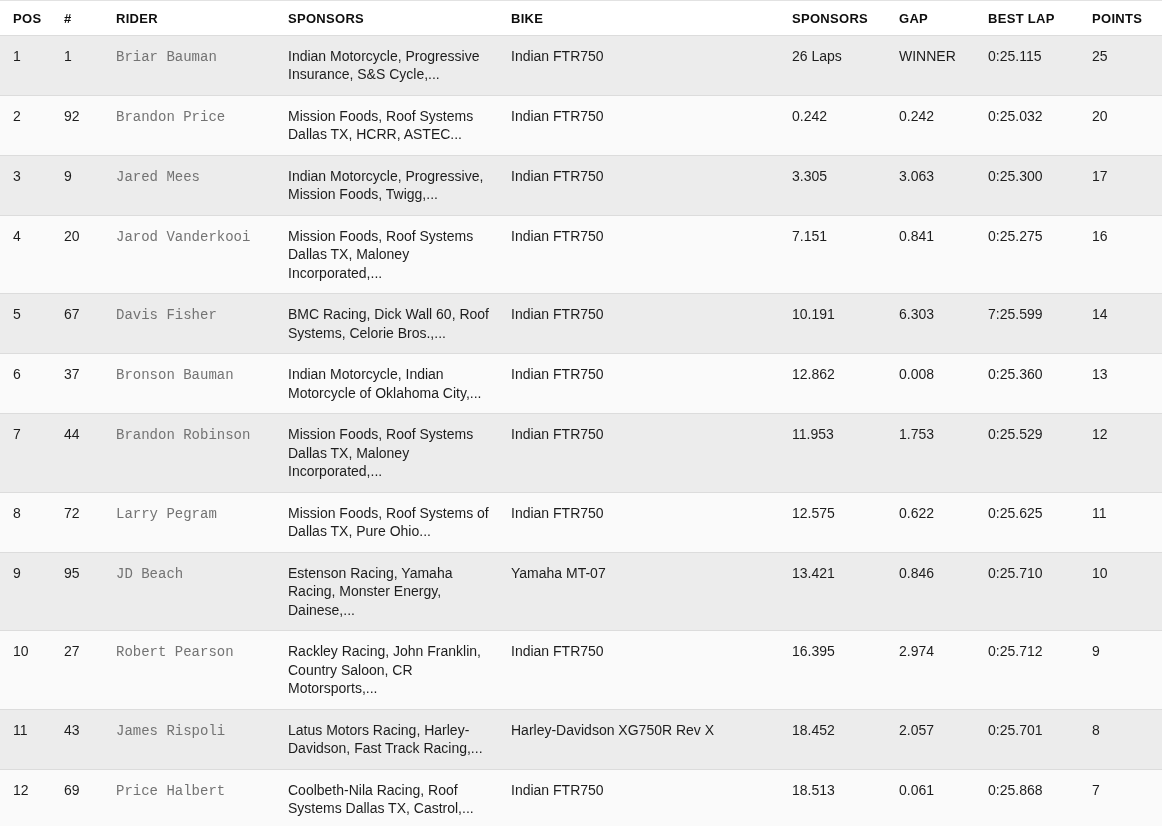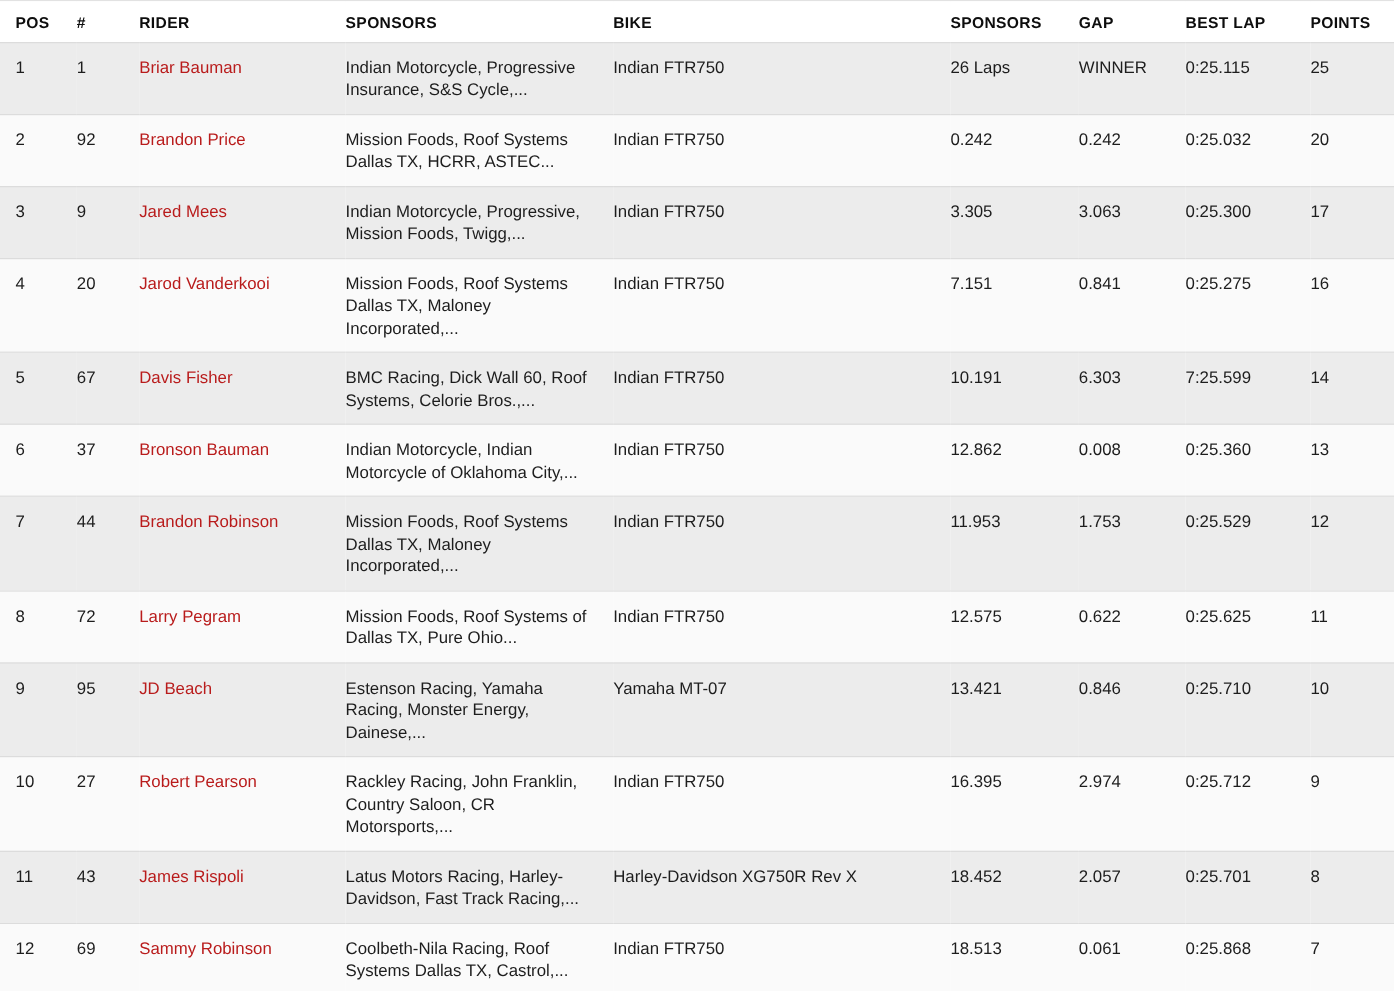--- a/index.html
+++ b/index.html
@@ -53,23 +53,24 @@
 
   tbody td {
     vertical-align: top;
     font-size: 14px;
     line-height: 18.5px;
     color: #1d1d1d;
     padding: 11px 10px 11px 0;
   }
   td.sponsors-cell { padding-right: 18px; }
   td.rider-cell a {
-    color: #b91c1c;
+    color: #737373;
     text-decoration: none;
     cursor: pointer;
+    font-family: Liberation Mono, monospace;
   }
 </style>
 </head>
 <body>
 
 <div class="results-wrap">
   <table class="results">
     <colgroup>
       <col class="c-pos">
         <col class="c-num">
@@ -212,21 +213,21 @@
     <td class="sponsors-cell">Latus Motors Racing, Harley-Davidson, Fast Track Racing,...</td>
     <td>Harley-Davidson XG750R Rev X</td>
     <td>18.452</td>
     <td>2.057</td>
     <td>0:25.701</td>
     <td>8</td>
   </tr>
         <tr>
     <td>12</td>
     <td>69</td>
-    <td class="rider-cell"><a>Sammy Robinson</a></td>
+    <td class="rider-cell"><a>Price Halbert</a></td>
     <td class="sponsors-cell">Coolbeth-Nila Racing, Roof Systems Dallas TX, Castrol,...</td>
     <td>Indian FTR750</td>
     <td>18.513</td>
     <td>0.061</td>
     <td>0:25.868</td>
     <td>7</td>
   </tr>
       </tbody>
   </table>
 </div>

